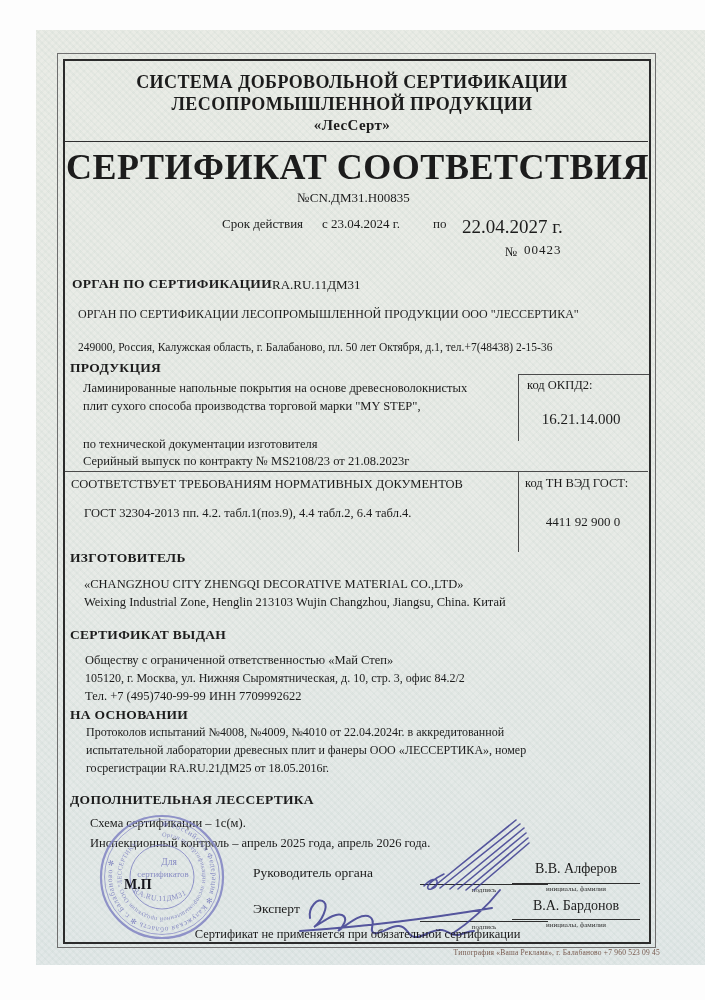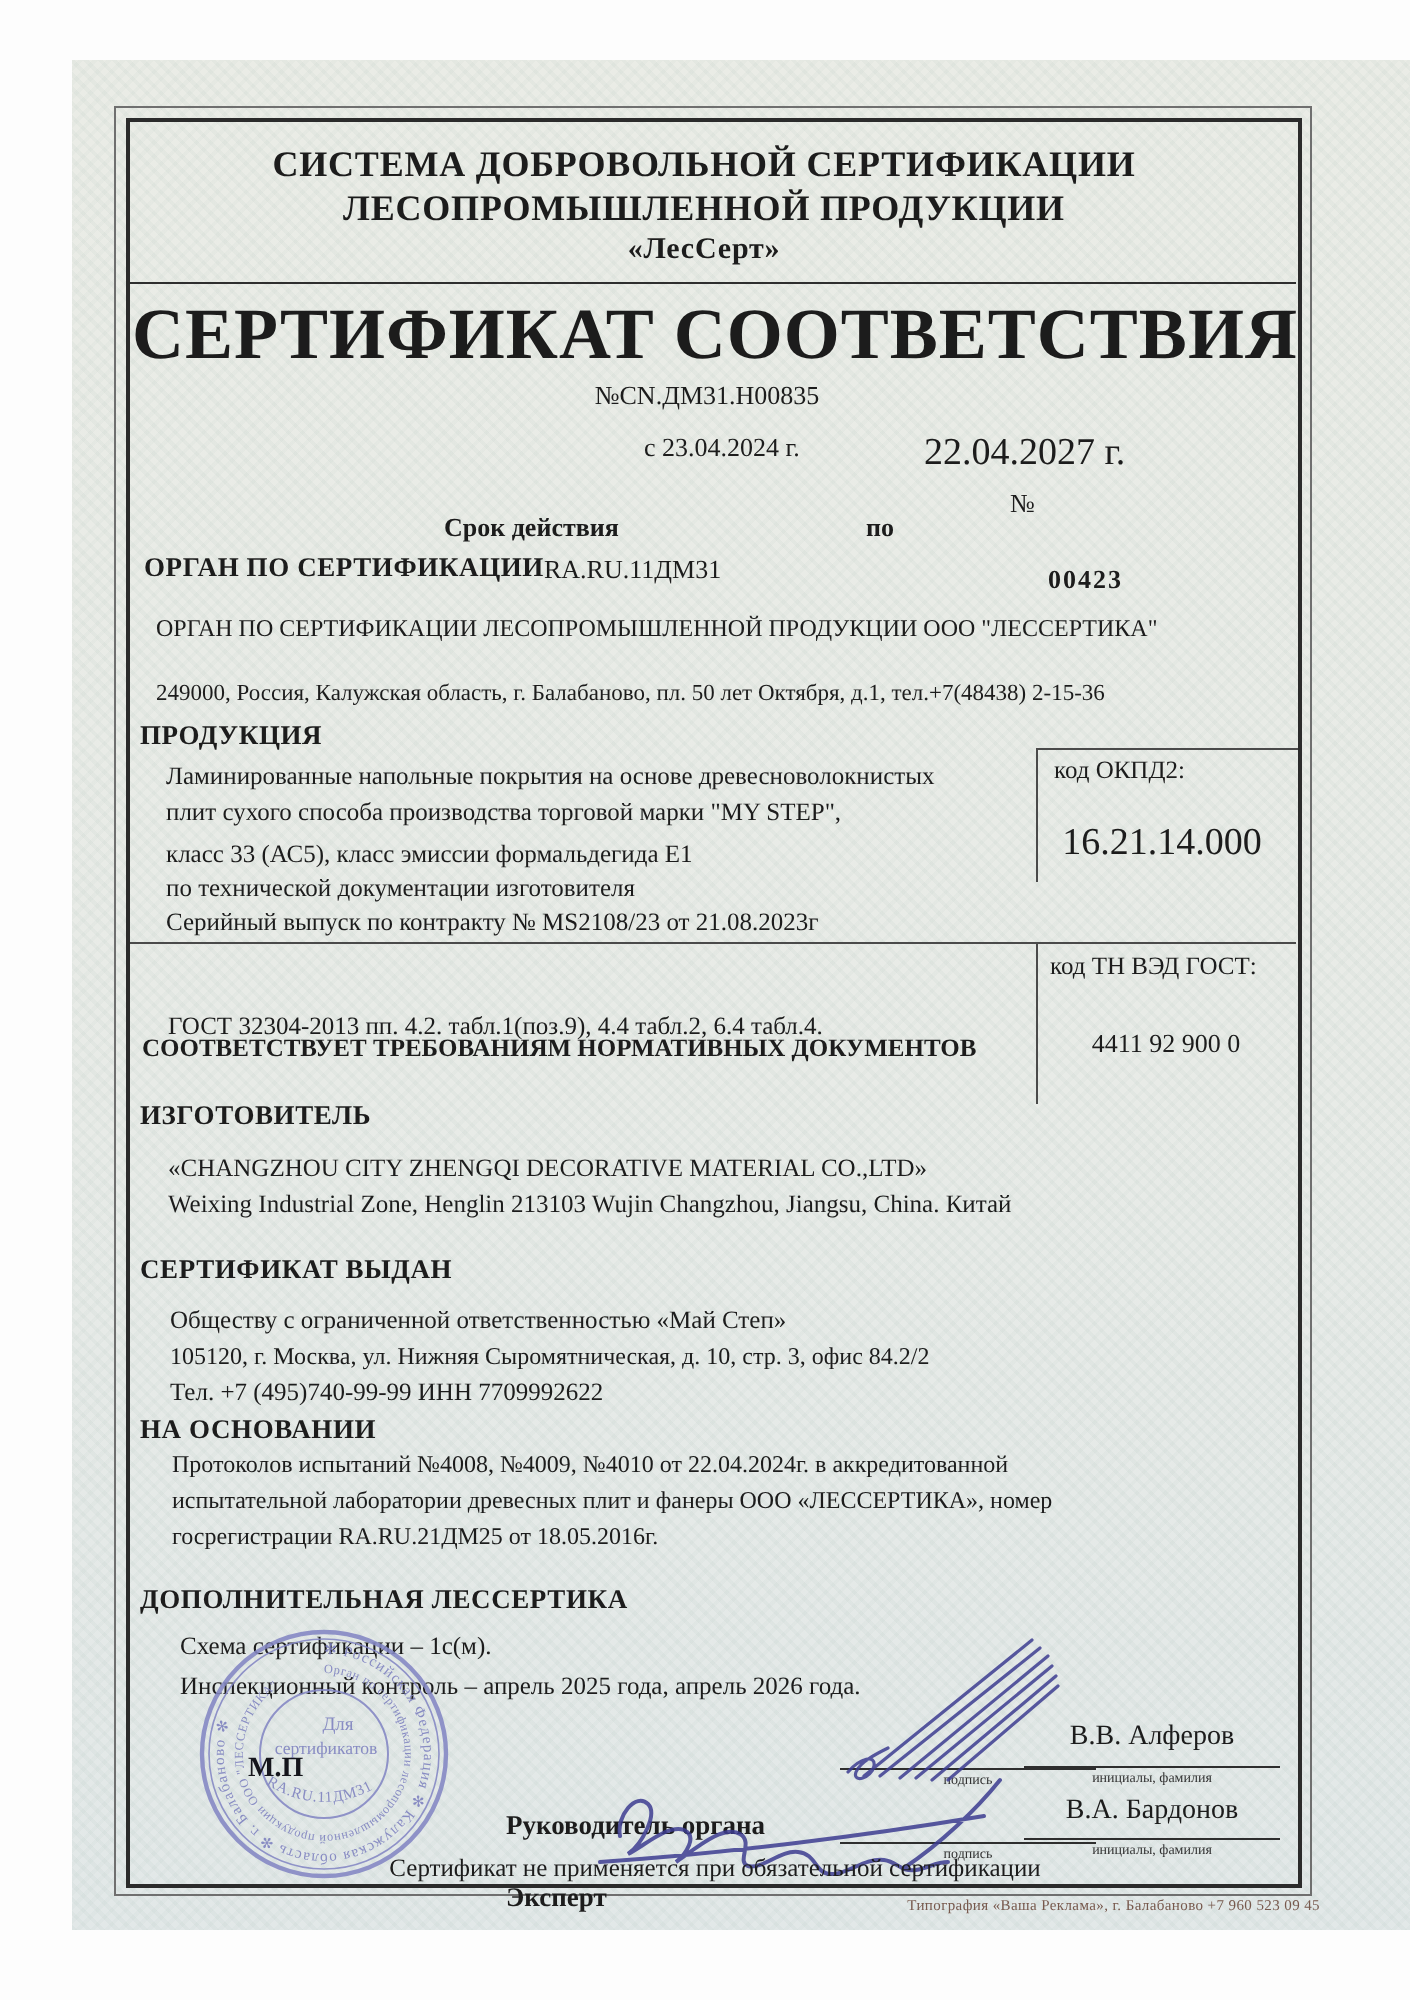--- a/index.html
+++ b/index.html
@@ -5,21 +5,21 @@
   html,body{margin:0;padding:0;}
   body{background:#ffffff;font-family:"Liberation Serif","DejaVu Serif",serif;color:#1c1c1c;}
   #page{position:relative;width:705px;height:1000px;background:#fdfdfd;overflow:hidden;}
   #paper{position:absolute;left:36px;top:30px;width:669px;height:935px;
     background:linear-gradient(180deg,#eaece6 0%,#e8ebe7 55%,#e2e8e8 100%);
     }
   #paper::after{content:"";position:absolute;inset:0;
     background:repeating-linear-gradient(45deg,rgba(140,170,160,0.07) 0 2px,transparent 2px 5px),
                repeating-linear-gradient(-45deg,rgba(140,170,160,0.05) 0 2px,transparent 2px 5px);}
   .abs{position:absolute;}
-  .b{font-weight:bold;margin-top:40px;}
+  .b{font-weight:normal;}
   .ctr{text-align:center;}
   
   .border-outer{left:57px;top:53px;width:597px;height:893px;border:1px solid #6f6f6f;}
   .border-inner{left:63px;top:59px;width:584px;height:881px;border:2.5px solid #2b2b2b;}
   .rule{border-top:1.5px solid #2e2e2e;height:0;}
   .thin-rule{border-top:1px solid #4a4a4a;height:0;}
   
   .h-top{left:66px;width:572px;font-size:18px;font-weight:bold;letter-spacing:0.4px;text-align:center;}
   .big-title{left:66px;top:146px;width:583px;font-size:36px;font-weight:bold;letter-spacing:0.5px;text-align:center;white-space:nowrap;}
   .sec-head{font-size:13.5px;font-weight:bold;letter-spacing:0.3px;}
@@ -58,27 +58,26 @@
   <div class="abs b" style="left:524px;top:242px;font-size:13px;letter-spacing:1px">00423</div>
 
   <div class="abs sec-head" style="left:72px;top:276px">ОРГАН  ПО СЕРТИФИКАЦИИ</div>
   <div class="abs" style="left:272px;top:277px;font-size:13px">RA.RU.11ДМ31</div>
   <div class="abs" style="left:78px;top:307px;font-size:12px;white-space:nowrap">ОРГАН ПО СЕРТИФИКАЦИИ ЛЕСОПРОМЫШЛЕННОЙ ПРОДУКЦИИ  ООО  "ЛЕССЕРТИКА"</div>
   <div class="abs" style="left:78px;top:341px;font-size:11.5px;white-space:nowrap">249000, Россия, Калужская область, г. Балабаново, пл. 50 лет Октября, д.1, тел.+7(48438) 2-15-36</div>
 
   <div class="abs sec-head" style="left:70px;top:360px">ПРОДУКЦИЯ</div>
   <div class="abs body-txt" style="left:83px;top:381px;width:430px">Ламинированные напольные покрытия на основе древесноволокнистых</div>
   <div class="abs body-txt" style="left:83px;top:399px;width:430px">плит сухого способа производства торговой марки "MY STEP",</div>
-  <div class="abs body-txt" style="left:83px;top:420px;width:430px">класс 33 (АС5), класс эмиссии формальдегида Е1</div>
   <div class="abs body-txt" style="left:83px;top:437px;width:430px">по технической документации изготовителя</div>
   <div class="abs body-txt" style="left:83px;top:454px;width:470px">Серийный выпуск  по контракту № MS2108/23 от 21.08.2023г</div>
 
   <div class="abs code-box" style="left:518px;top:374px;width:130px;height:66px"></div>
   <div class="abs body-txt" style="left:527px;top:378px">код ОКПД2:</div>
-  <div class="abs ctr" style="left:518px;top:411px;width:126px;font-size:19px">16.21.14.000</div>
+  <div class="abs ctr" style="left:518px;top:411px;width:126px;font-size:15px">16.21.14.000</div>
 
   <div class="abs thin-rule" style="left:65px;top:471px;width:583px"></div>
   <div class="abs code-box" style="left:518px;top:471px;width:130px;height:81px;border-top:none"></div>
   <div class="abs b" style="left:71px;top:477px;font-size:12.5px;white-space:nowrap">СООТВЕТСТВУЕТ ТРЕБОВАНИЯМ НОРМАТИВНЫХ ДОКУМЕНТОВ</div>
   <div class="abs body-txt" style="left:525px;top:476px;white-space:nowrap">код ТН ВЭД ГОСТ:</div>
   <div class="abs ctr" style="left:518px;top:514px;width:130px;font-size:13px">4411 92 900 0</div>
   <div class="abs body-txt" style="left:84px;top:506px;width:430px">ГОСТ 32304-2013 пп. 4.2. табл.1(поз.9), 4.4 табл.2, 6.4 табл.4.</div>
 
   <div class="abs sec-head" style="left:70px;top:550px">ИЗГОТОВИТЕЛЬ</div>
   <div class="abs body-txt" style="left:84px;top:577px;white-space:nowrap">«CHANGZHOU CITY ZHENGQI DECORATIVE MATERIAL CO.,LTD»</div>

